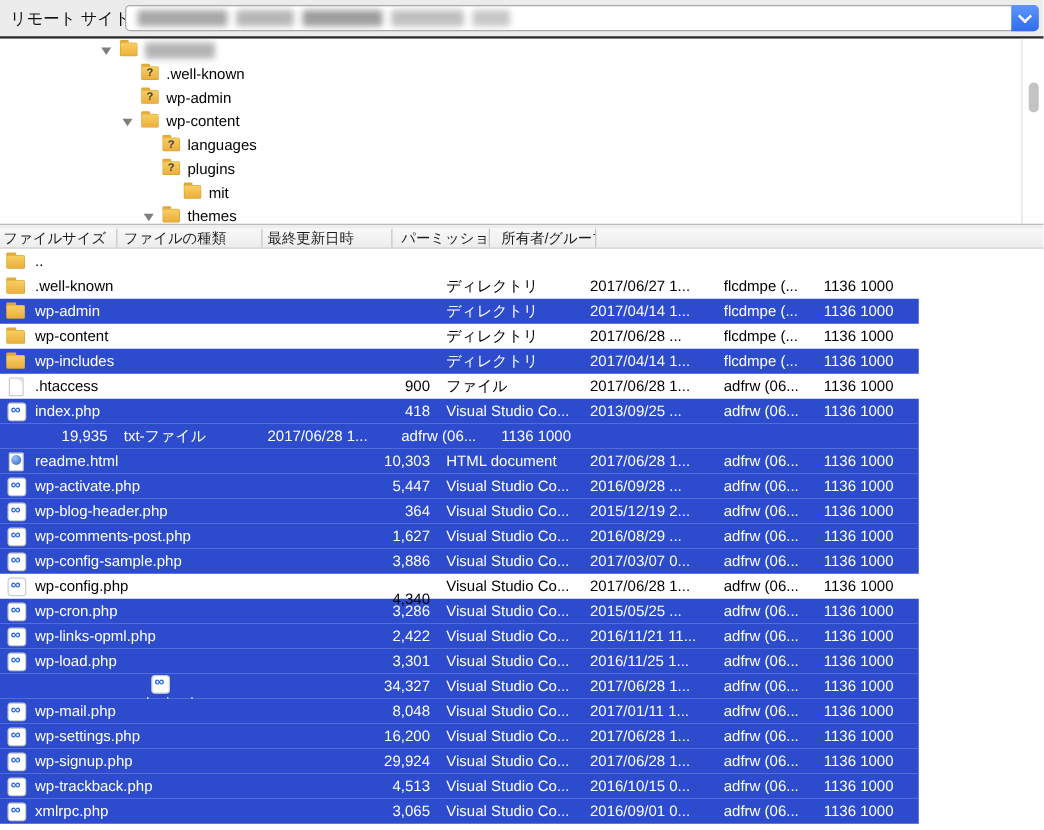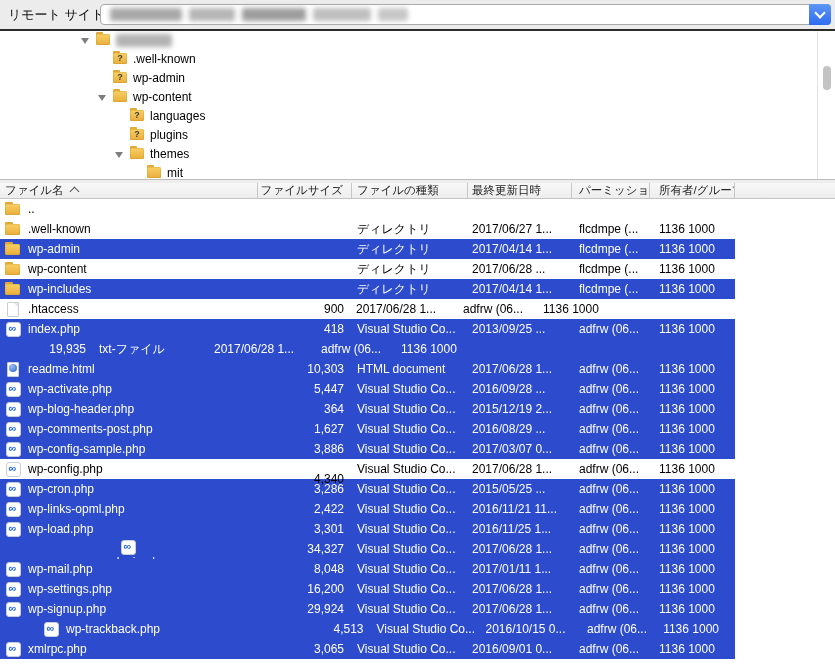--- a/index.html
+++ b/index.html
@@ -145,47 +145,43 @@
         </div>
         <div class="trow">
           <span class="ticon" style="left: 130px;">
             <span class="tab"></span>
             <span class="bdy"></span>
             <span class="q">?</span>
           </span>
           <span class="tlabel" style="left: 150px;">plugins</span>
         </div>
         <div class="trow">
+          <span class="ticon" style="left: 147px;">
+            <span class="tab"></span>
+            <span class="bdy"></span>
+          </span>
+          <span class="tlabel" style="left: 167px;">mit</span>
+        </div>
+        <div class="trow">
           <span class="tri" style="left: 115px;"></span>
           <span class="ticon" style="left: 130px;">
             <span class="tab"></span>
             <span class="bdy"></span>
           </span>
           <span class="tlabel" style="left: 150px;">themes</span>
-        </div>
-        <div class="trow">
-          <span class="ticon" style="left: 147px;">
-            <span class="tab"></span>
-            <span class="bdy"></span>
-          </span>
-          <span class="tlabel" style="left: 167px;">mit</span>
         </div>
       </div>
     <div class="tree-scroll">
       <div class="tree-thumb"></div>
     </div>
   </div>
 
   <div class="splitter"></div>
 
   <div class="list-header" id="list-header">
-      <div class="hcell c0" style="width: 258px;">
-        <span>ファイル名</span>
-        <i class="caret"></i>
-      </div>
       <div class="hcell c1" style="width: 94px;">
         <span>ファイルサイズ</span>
       </div>
       <div class="hcell c2" style="width: 116px;">
         <span>ファイルの種類</span>
       </div>
       <div class="hcell c3" style="width: 104px;">
         <span>最終更新日時</span>
       </div>
       <div class="hcell c4" style="width: 78px;">
@@ -318,20 +314,23 @@
         </div>
       </div>
       <div class="frow">
         <div class="cell c0" style="width: 258px;">
           <span class="ficon file"></span>
           <span>.htaccess</span>
         </div>
         <div class="cell c1" style="width: 94px;">
           <span>900</span>
         </div>
+        <div class="cell c2" style="width: 116px;">
+          <span>ファイル</span>
+        </div>
         <div class="cell c3" style="width: 104px;">
           <span>2017/06/28 1...</span>
         </div>
         <div class="cell c4" style="width: 78px;">
           <span>adfrw (06...</span>
         </div>
         <div class="cell c5" style="width: 85px;">
           <span>1136 1000</span>
         </div>
       </div>
@@ -640,21 +639,21 @@
           <span>2017/06/28 1...</span>
         </div>
         <div class="cell c4" style="width: 78px;">
           <span>adfrw (06...</span>
         </div>
         <div class="cell c5" style="width: 85px;">
           <span>1136 1000</span>
         </div>
       </div>
       <div class="frow selected">
-        <div class="cell c0" style="width: 258px; margin-left: 38px;">
+        <div class="cell c0" style="width: 258px;">
           <span class="ficon php"></span>
           <span>wp-trackback.php</span>
         </div>
         <div class="cell c1" style="width: 94px;">
           <span>4,513</span>
         </div>
         <div class="cell c2" style="width: 116px;">
           <span>Visual Studio Co...</span>
         </div>
         <div class="cell c3" style="width: 104px;">

